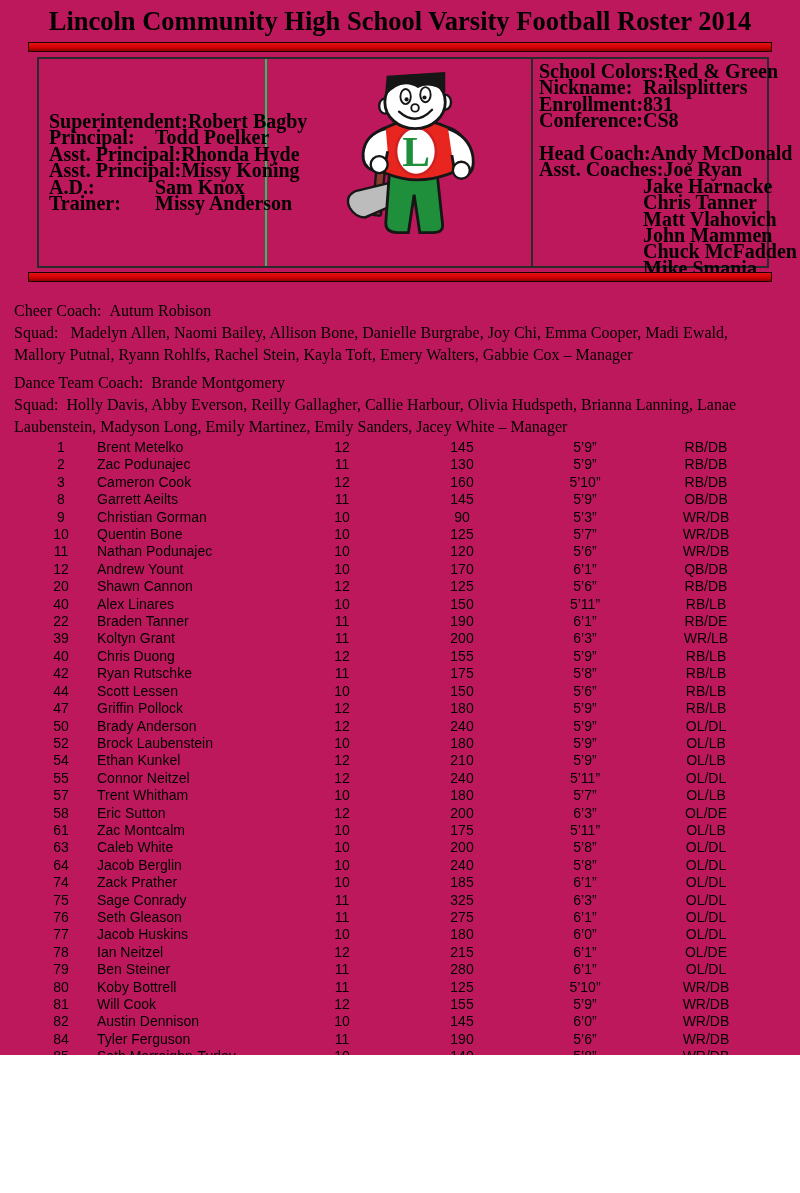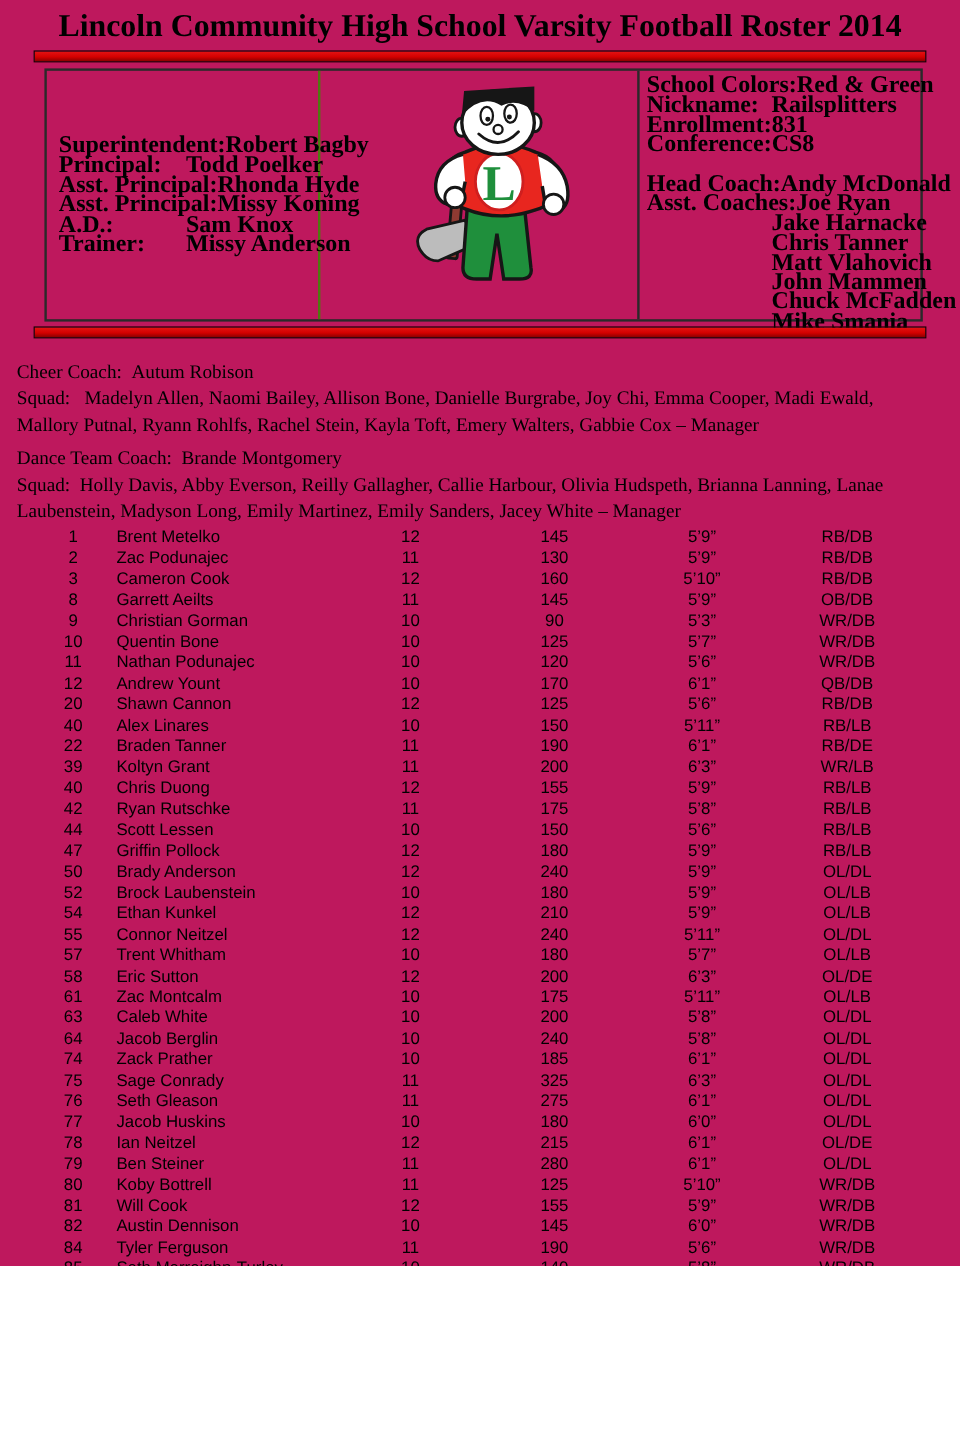--- a/index.html
+++ b/index.html
@@ -18,21 +18,21 @@
     border:1px solid #1d0000;
   }
   .bar-top { top:42px; }
   .bar-mid { top:272px; }
 
   .header-boxes {
     position:absolute; top:57px; left:37px; width:732px; height:211px;
     display:flex; border:2px solid #2a2a2a; box-sizing:border-box;
   }
   .hbox { box-sizing:border-box; height:100%; }
-  .staff-box { width:228px; padding:54px 0 0 10px; border-right:2px solid #4d7c0f; }
+  .staff-box { width:228px; padding:54px 0 0 10px; border-right:2px solid #22c55e; }
   .mascot-box { flex:1; display:flex; justify-content:center; align-items:flex-start; }
   .info-box  { width:236px; padding:4px 0 0 6px; border-left:2px solid #2a2a2a; }
 
   .kv-row { display:flex; line-height:16.4px; font-size:20px; font-weight:bold; white-space:nowrap; }
   .kv-row.blank { min-height:16.4px; }
   .staff-box .kv-label { flex:0 0 106px; }
   .info-box  .kv-label { flex:0 0 104px; }
   .kv-label { overflow:visible; }
   .kv-value { overflow:visible; }
 

